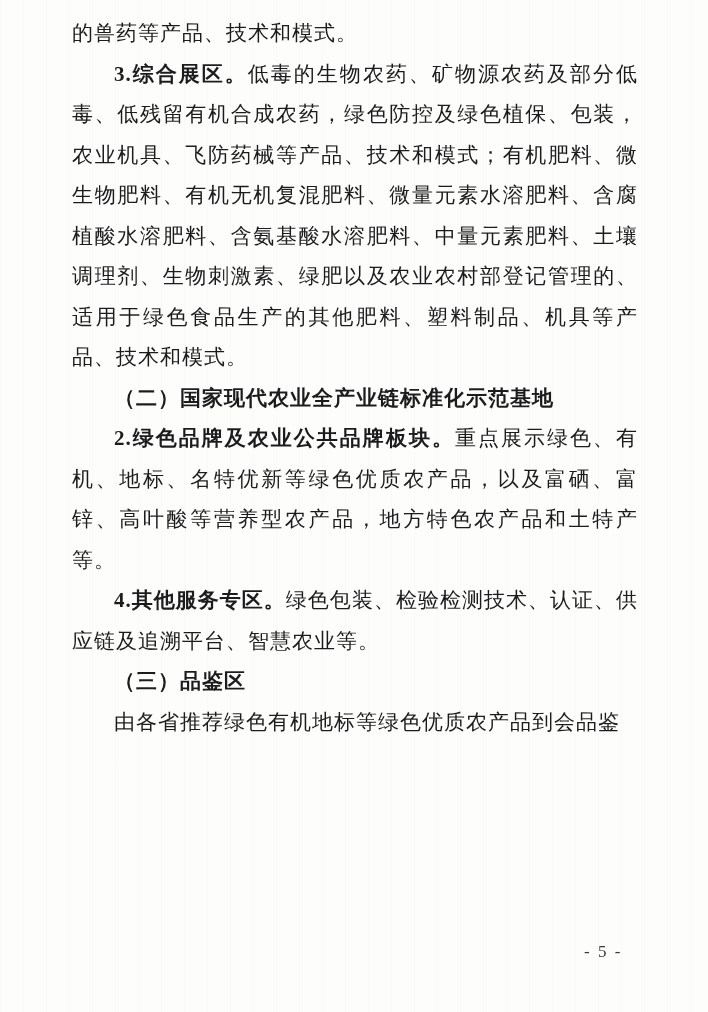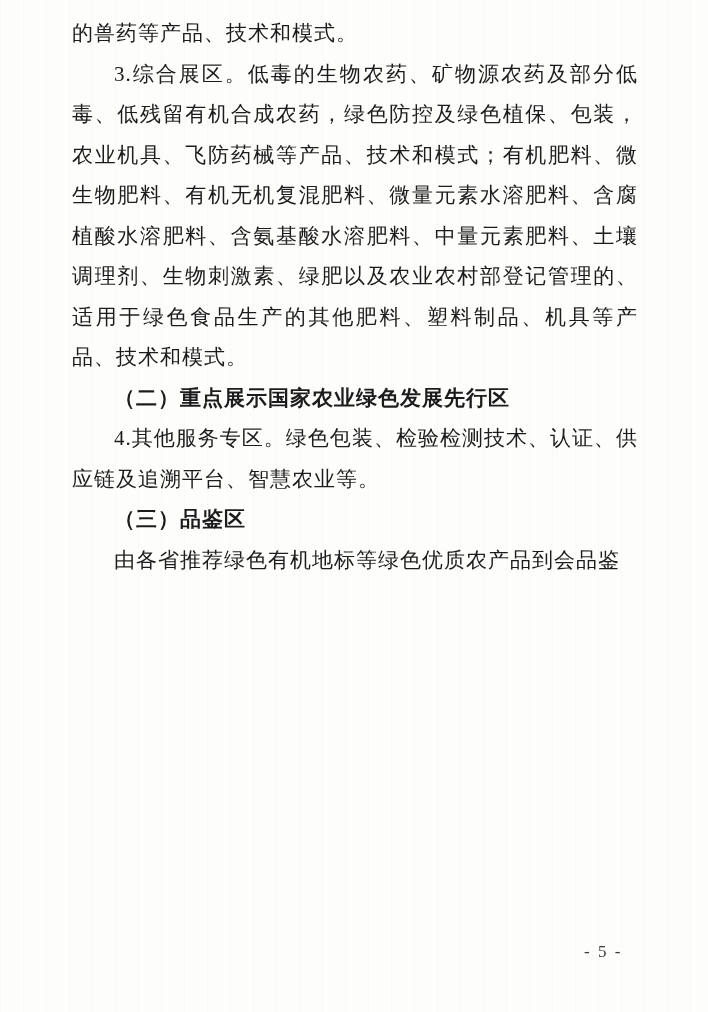--- a/index.html
+++ b/index.html
@@ -31,36 +31,37 @@
     text-align: justify;
     text-justify: inter-character;
   }
   .para {
     margin: 0;
     padding: 0;
     letter-spacing: 1px;
   }
   .para.indent { text-indent: 2em; }
   .para.heading { font-weight: bold; }
-  .lead { font-weight: normal; }
+  .lead { font-weight: bold; }
   .page-number {
     position: absolute;
     left: 584px;
     top: 942px;
     font-size: 17px;
     letter-spacing: 2px;
     font-family: "Liberation Serif", "DejaVu Serif", serif;
   }
 </style>
 </head>
 <body>
 
 <div class="page">
   <main class="doc-body" id="doc-body" style="color: rgb(28, 28, 28);">
       <p class="para body">的兽药等产品、技术和模式。</p>
       <p class="para body indent"><b class="lead">3.综合展区。</b>低毒的生物农药、矿物源农药及部分低毒、低残留有机合成农药，绿色防控及绿色植保、包装，农业机具、飞防药械等产品、技术和模式；有机肥料、微生物肥料、有机无机复混肥料、微量元素水溶肥料、含腐植酸水溶肥料、含氨基酸水溶肥料、中量元素肥料、土壤调理剂、生物刺激素、绿肥以及农业农村部登记管理的、适用于绿色食品生产的其他肥料、塑料制品、机具等产品、技术和模式。</p>
-      <p class="para heading indent">（二）重点展示国家农业绿色发展先行区</p>
+      <p class="para heading indent">（二）国家现代农业全产业链标准化示范基地</p>
+      <p class="para body indent"><b class="lead">2.绿色品牌及农业公共品牌板块。</b>重点展示绿色、有机、地标、名特优新等绿色优质农产品，以及富硒、富锌、高叶酸等营养型农产品，地方特色农产品和土特产等。</p>
       <p class="para body indent"><b class="lead">4.其他服务专区。</b>绿色包装、检验检测技术、认证、供应链及追溯平台、智慧农业等。</p>
       <p class="para heading indent">（三）品鉴区</p>
       <p class="para body indent">由各省推荐绿色有机地标等绿色优质农产品到会品鉴</p>
     </main>
   <div class="page-number" style="color: rgb(58, 58, 58);">- 5 -</div>
 </div>
 
 </body></html>

